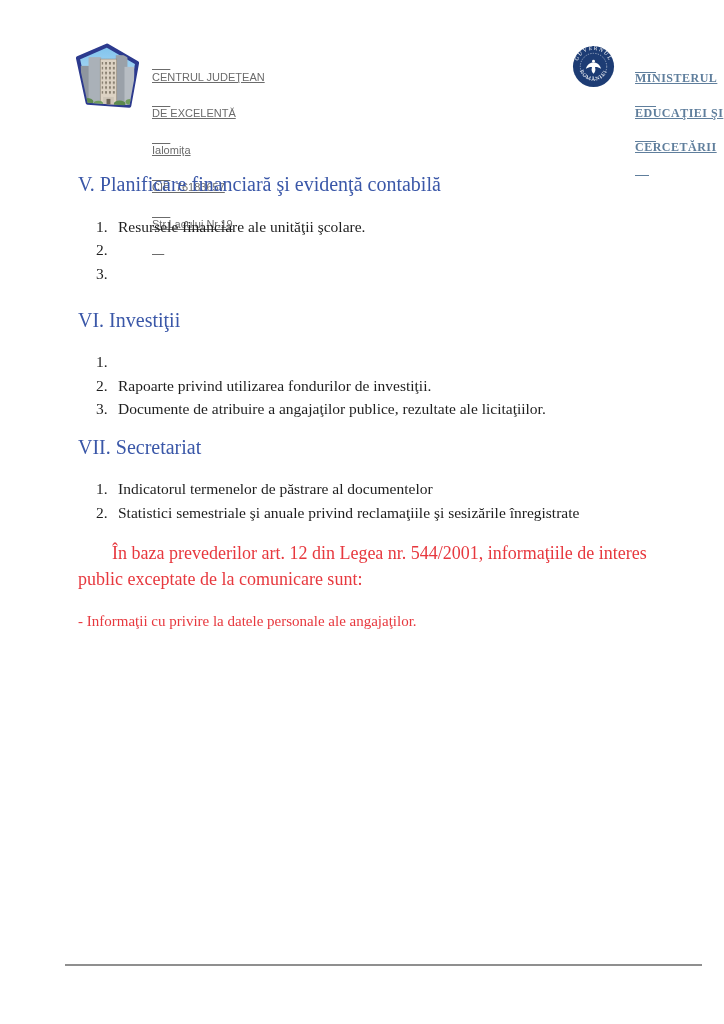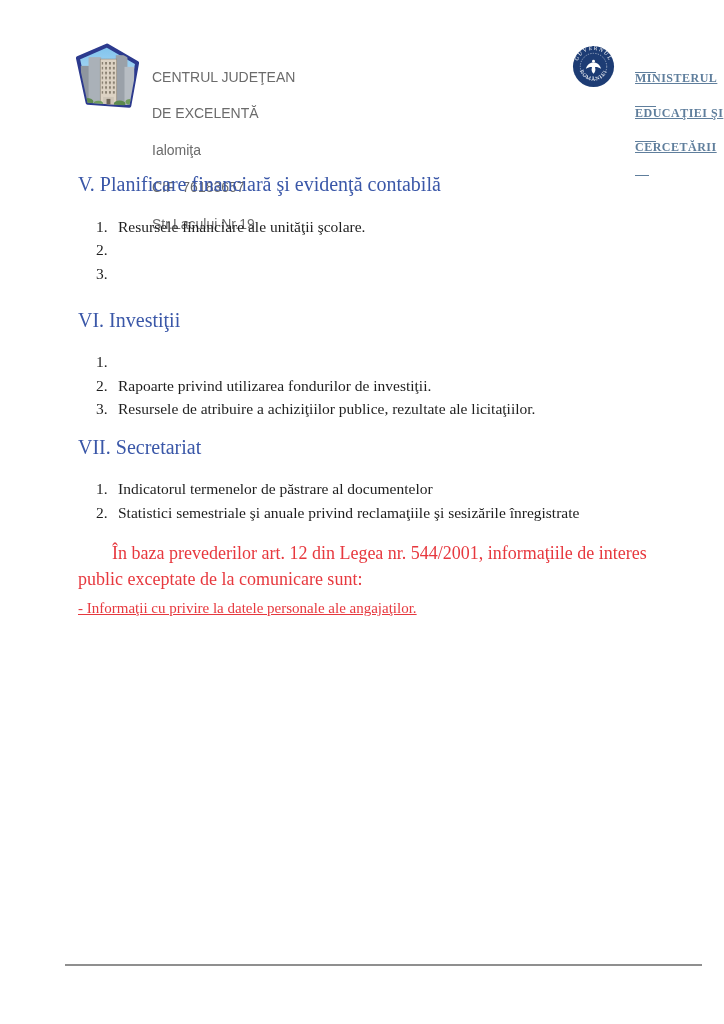--- a/index.html
+++ b/index.html
@@ -12,22 +12,22 @@
     overflow:hidden;
   }
   .page { position:absolute; inset:0; background:#ffffff; }
 
   
   .header-left { position:absolute; left:74px; top:42px; display:flex; }
   .school-logo { width:68px; height:73px; display:block; }
   .org-lines {
     margin-left:10px; margin-top:4px;
     font-family:"Liberation Sans", sans-serif;
-    font-size:14px; line-height:12.3px;
-    color:#6b6b6b; white-space:pre;
+    font-size:11px; line-height:12.3px;
+    color:#6b6b6b; white-space:pre;text-decoration:underline;
   }
   .header-right { position:absolute; left:572px; top:45px; display:flex; align-items:flex-start; }
   .gov-seal { width:43px; height:43px; display:block; }
   .ministry-lines {
     margin-left:20px; margin-top:5px;
     font-family:"Liberation Serif", serif;
     font-size:12px; line-height:11.5px; font-weight:700;
     letter-spacing:0.5px; color:#5f7e9c; white-space:pre;text-decoration:underline;
   }
 
@@ -47,24 +47,23 @@
   .list-vii { margin-top:21px !important; }
 
   .red-para {
     margin-top:16px;
     width:592px;
     font-size:18px; line-height:26px;
     color:#e7383e;
     text-indent:34px;
   }
   .red-item {
-    margin-top:5px;
+    margin-top:18px;
     font-size:15px; line-height:22px;
     color:#e7383e;
-    text-decoration:underline;
   }
 
   
   .footer-text {
     position:absolute; left:65px; top:944px;
     font-size:13px; line-height:18px;
     color:#22374a; letter-spacing:0.2px; white-space:pre;
   }
   .footer-rule {
     position:absolute; left:65px; top:964px;
@@ -160,21 +159,21 @@
     <ol class="list list-vi">
       <li>
         <span class="num">1.</span>
       </li>
       <li>
         <span class="num">2.</span>
         <span class="txt">Rapoarte privind utilizarea fondurilor de investiţii.</span>
       </li>
       <li>
         <span class="num">3.</span>
-        <span class="txt">Resursele de atribuire a achiziţiilor publice, rezultate ale licitaţiilor.</span>
+        <span class="txt">Documente de atribuire a angajaţilor publice, rezultate ale licitaţiilor.</span>
       </li>
     </ol>
 
     <h2 class="h h-vii">VII. Secretariat</h2>
     <ol class="list list-vii">
       <li>
         <span class="num">1.</span>
         <span class="txt">Indicatorul termenelor de păstrare al documentelor</span>
       </li>
       <li>

